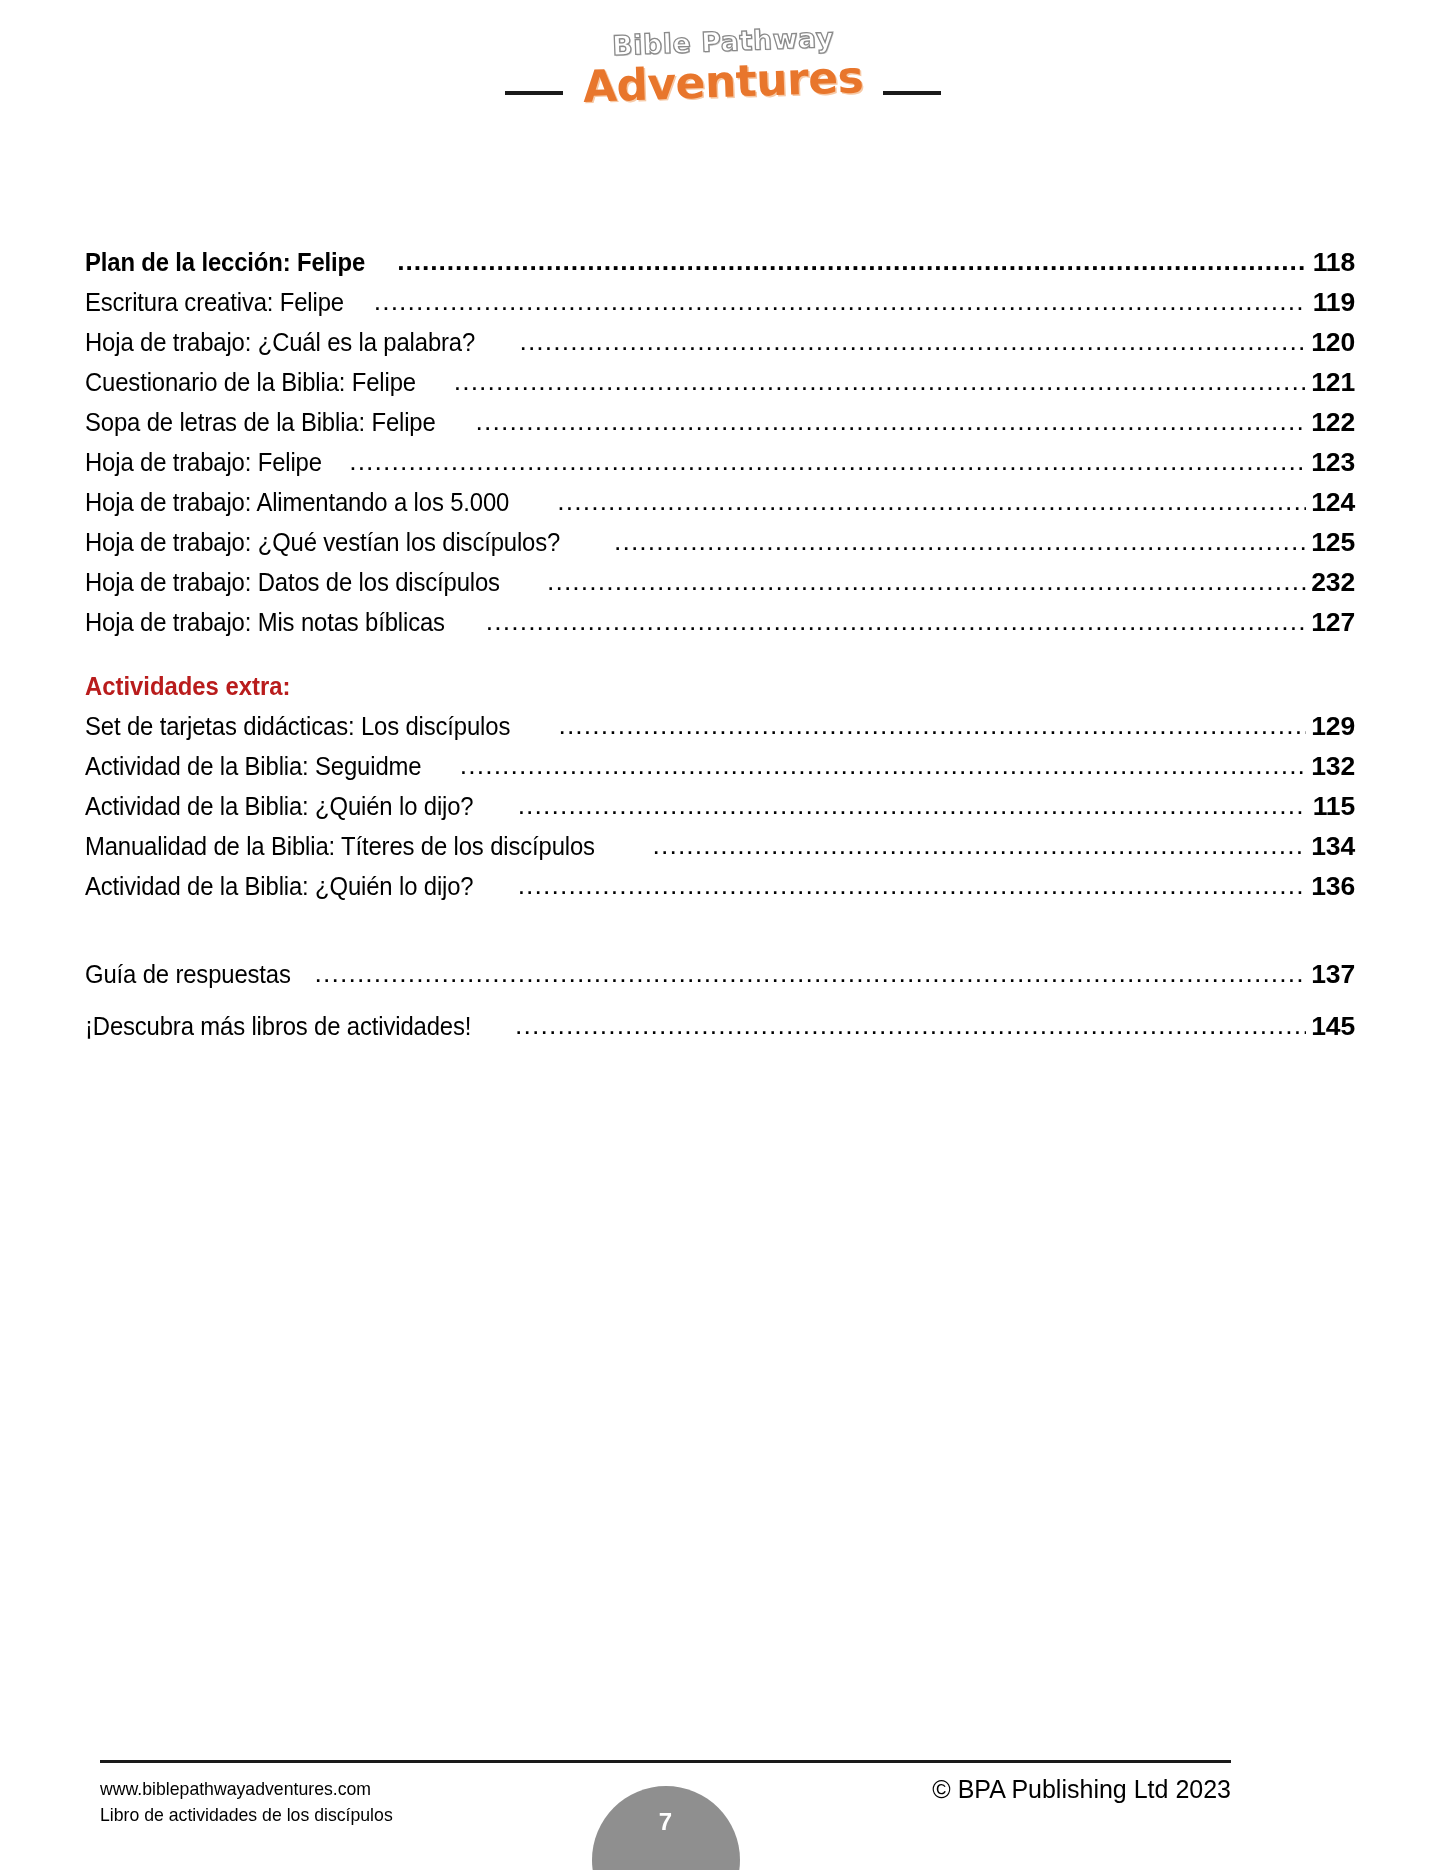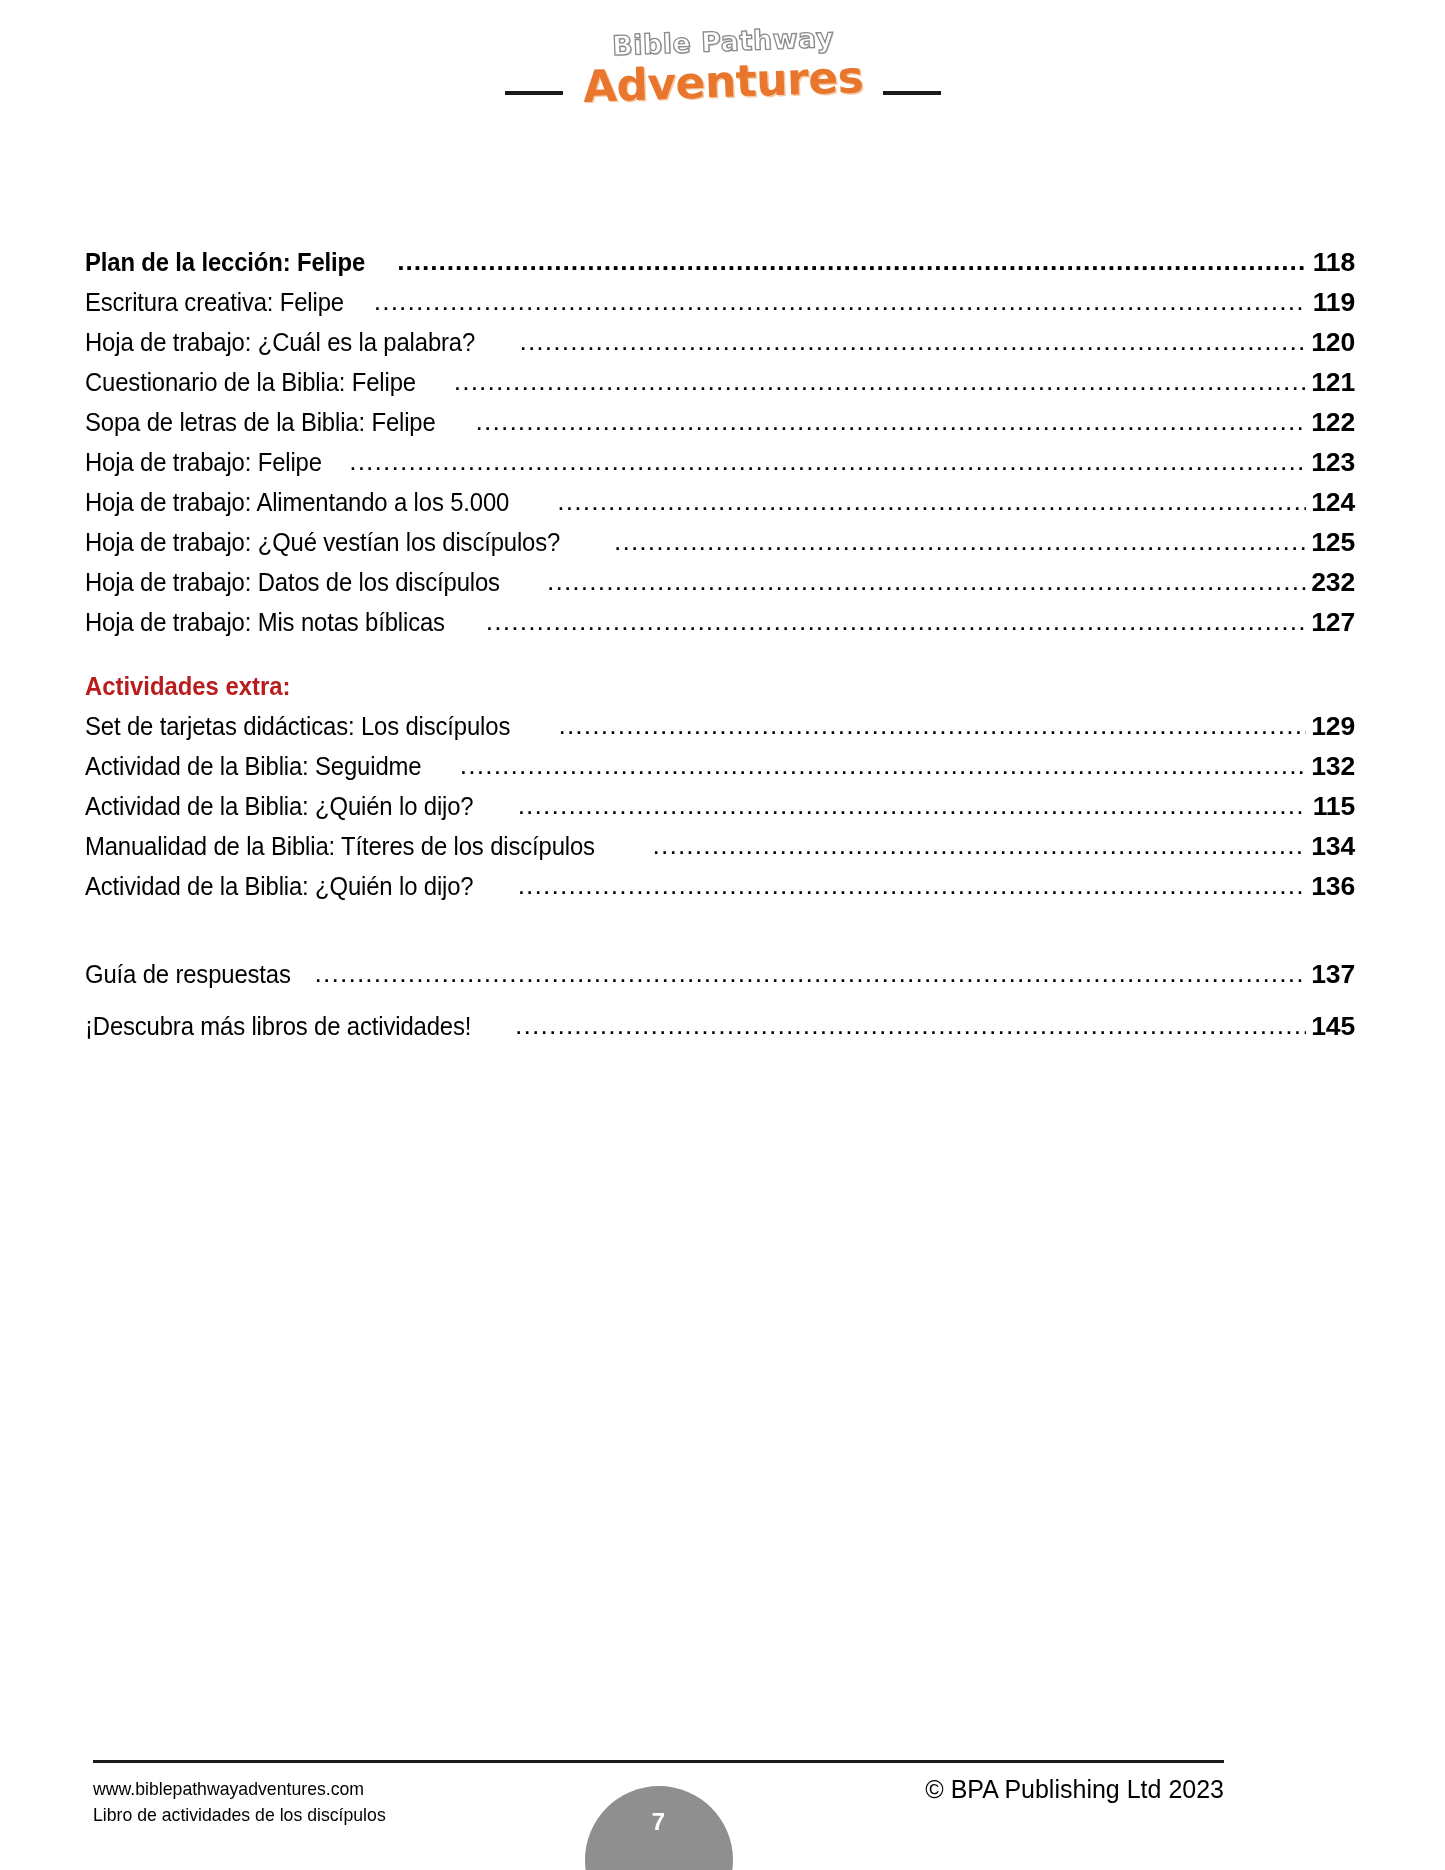--- a/index.html
+++ b/index.html
@@ -138,21 +138,21 @@
     margin-bottom: 2px;
     font-family: "Liberation Sans", sans-serif;
   }
   .toc-heading span { display:inline-block; transform: scaleX(0.90); transform-origin: left center; }
   .gap-lg { height: 48px; }
   .gap-sm { height: 12px; }
 
   
   .footer {
     position: absolute;
-    left: 8px;
+    left: 15px;
     bottom: 0;
     width: 1301px;
     height: 110px;
   }
   .footer-rule {
     position: absolute;
     left: 85px;
     right: 85px;
     top: 0;
     height: 3px;

